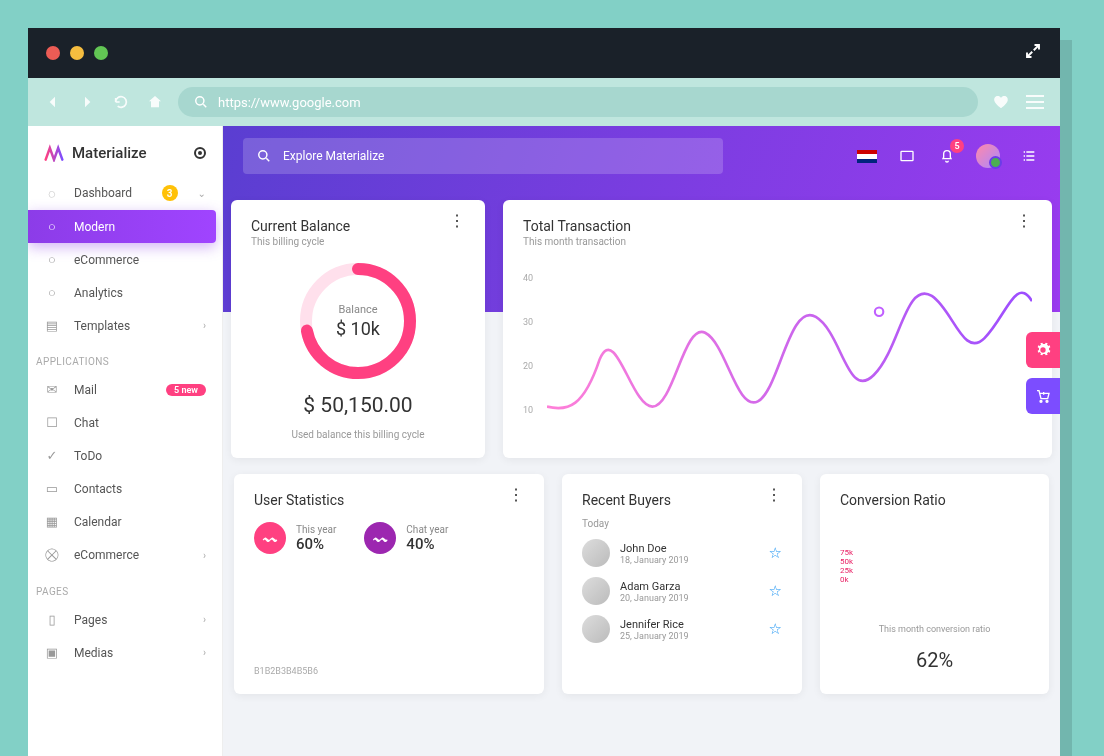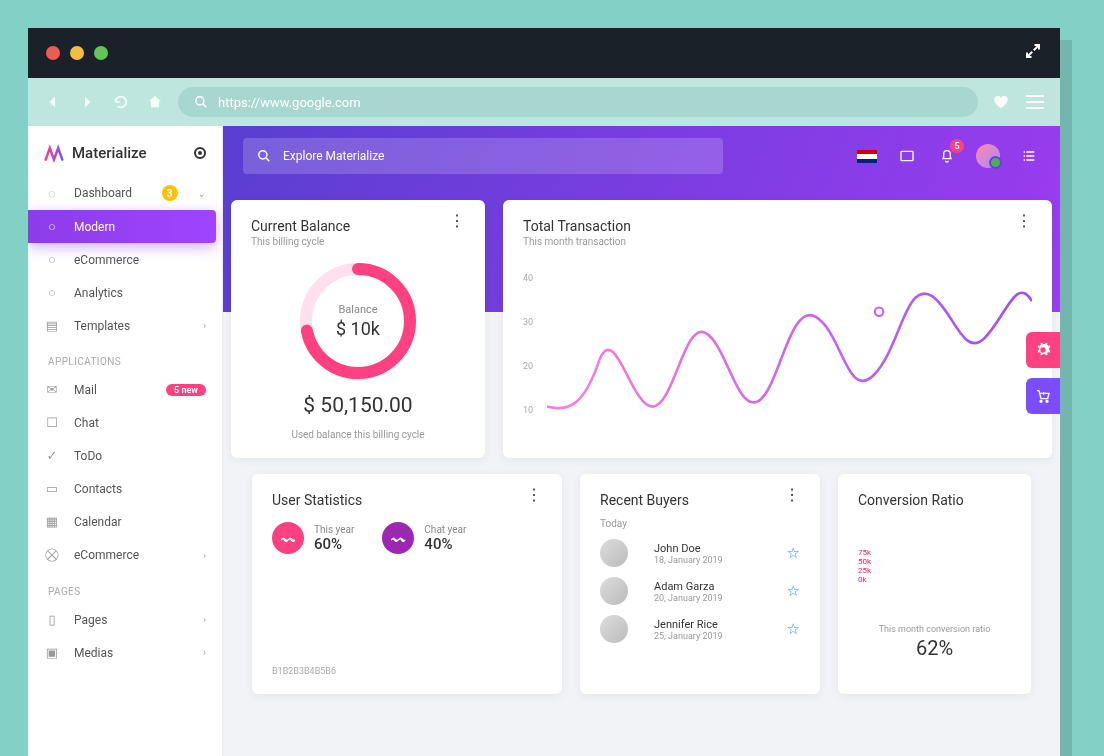--- a/index.html
+++ b/index.html
@@ -22,21 +22,21 @@
 .brand-name{font-size:15px;font-weight:500;color:#333}
 .brand-radio{width:12px;height:12px;border:2px solid #333;border-radius:50%;margin-left:auto;position:relative}
 .brand-radio::after{content:"";position:absolute;inset:2px;background:#333;border-radius:50%}
 .nav-item{display:flex;align-items:center;padding:9px 16px;gap:14px;font-size:12px;color:#555;cursor:pointer;position:relative}
 .nav-item.active{background:linear-gradient(90deg,#8c3ce8,#a044ff);color:#fff;border-radius:0 4px 4px 0;margin-right:6px;box-shadow:0 4px 14px rgba(140,60,232,.4)}
 .nav-item .ico{width:16px;display:flex;justify-content:center;color:#999;font-size:13px}
 .nav-item.active .ico{color:#fff}
 .nav-item .chev{margin-left:auto;color:#aaa;font-size:10px}
 .nav-item .badge{margin-left:auto;background:#ffc107;color:#fff;width:16px;height:16px;border-radius:50%;display:flex;align-items:center;justify-content:center;font-size:10px;font-weight:600}
 .nav-item .badge-pill{margin-left:auto;background:#ff4081;color:#fff;padding:1px 8px;border-radius:9px;font-size:9px;font-weight:600}
-.nav-section{padding:14px 20px 6px;font-size:10px;color:#aaa;letter-spacing:.4px}
+.nav-section{padding:14px 8px 6px;font-size:10px;color:#aaa;letter-spacing:.4px}
 .main{flex:1;background:#f1f3f7;overflow-y:auto;position:relative}
 .header{position:absolute;top:0;left:0;right:0;height:186px;background:linear-gradient(110deg,#5a3ed1,#9b3cf0);z-index:0}
 .header-inner{position:relative;z-index:1;display:flex;align-items:center;padding:12px 20px;gap:14px}
 .search{flex:0 0 480px;height:36px;background:rgba(255,255,255,.18);border-radius:4px;display:flex;align-items:center;padding:0 14px;gap:12px;color:#fff;font-size:12px}
 .header-icons{margin-left:auto;display:flex;align-items:center;gap:18px}
 .hico{width:22px;height:18px;color:#fff;position:relative;display:flex;align-items:center;justify-content:center}
 .hico .bubble{position:absolute;top:-8px;right:-6px;background:#ff4081;color:#fff;width:14px;height:14px;border-radius:50%;font-size:9px;display:flex;align-items:center;justify-content:center;font-weight:600}
 .avatar{width:24px;height:24px;border-radius:50%;background:linear-gradient(135deg,#f8a,#a8f);position:relative}
 .avatar::after{content:"";position:absolute;bottom:-1px;right:-2px;width:9px;height:9px;background:#4caf50;border:2px solid #6b3ce8;border-radius:50%}
 .cards{position:relative;z-index:1;padding:0 8px;display:grid;grid-template-columns:254px 1fr;gap:18px;margin-top:14px}
@@ -49,44 +49,44 @@
 .donut{width:128px;height:128px;position:relative}
 .donut svg{transform:rotate(-90deg)}
 .donut-center{position:absolute;inset:0;display:flex;flex-direction:column;align-items:center;justify-content:center}
 .donut-label{font-size:11px;color:#888}
 .donut-value{font-size:18px;color:#333;margin-top:2px}
 .big-num{font-size:21px;color:#333;text-align:center;margin-top:8px}
 .big-sub{font-size:10px;color:#999;text-align:center;margin-top:12px}
 .wave-chart{height:170px;position:relative;margin-top:12px}
 .y-axis{position:absolute;left:0;top:14px;bottom:14px;display:flex;flex-direction:column;justify-content:space-between;font-size:9px;color:#aaa}
 .wave-svg{position:absolute;left:24px;right:0;top:0;bottom:0}
-.row2{position:relative;z-index:1;padding:16px 29px 0;display:grid;grid-template-columns:310px 240px 1fr;gap:18px}
+.row2{position:relative;z-index:1;padding:16px 11px 0;display:grid;grid-template-columns:310px 240px 1fr;gap:18px}
 .stat-badges{display:flex;gap:28px;margin-top:14px}
 .stat-b{display:flex;align-items:center;gap:10px}
 .circ{width:32px;height:32px;border-radius:50%;display:flex;align-items:center;justify-content:center;color:#fff;font-size:14px}
 .circ.pink{background:#ff4081}.circ.purple{background:#9c27b0}
 .stat-l{font-size:10px;color:#888}
 .stat-v{font-size:15px;color:#333;font-weight:500}
 .bars{display:flex;align-items:flex-end;justify-content:space-around;height:96px;margin-top:10px;padding:0 2px}
 .bar-g{display:flex;gap:3px;align-items:flex-end}
 .bar{width:8px;border-radius:3px 3px 0 0}
 .bar.a{background:linear-gradient(180deg,#ff4081,#ff80ab)}
 .bar.b{background:linear-gradient(180deg,#7c4dff,#b388ff)}
 .bar-x{display:flex;justify-content:flex-start;font-size:9px;color:#aaa;margin-top:6px}
 .buyer-sec{font-size:10px;color:#999;margin-top:10px}
-.buyer{display:flex;align-items:center;gap:26px;margin-top:10px}
+.buyer{display:flex;align-items:center;gap:10px;margin-top:10px}
 .bava{width:28px;height:28px;border-radius:50%;background:linear-gradient(135deg,#ddd,#bbb)}
 .bname{font-size:11px;color:#333}
 .bdate{font-size:9px;color:#999}
 .star{margin-left:auto;color:#2196f3;font-size:15px}
 .conv-chart{height:88px;display:flex;align-items:flex-end;gap:10px;margin-top:14px}
 .conv-y{display:flex;flex-direction:column;justify-content:center;height:100%;font-size:8px;color:#e91e63}
 .conv-bar{flex:1;height:100%;border-radius:4px;background:linear-gradient(180deg,#ff4081 0%,#ff4081 28%,#d878ff 28%,#8c3ce8 100%);max-width:36px;margin:0 auto}
 .conv-sub{font-size:9px;color:#999;text-align:center;margin-top:14px}
-.conv-val{font-size:20px;color:#333;text-align:center;margin-top:2px}
+.conv-val{font-size:20px;color:#333;text-align:center;margin-top:14px}
 .float-btn{position:absolute;right:0;width:34px;height:36px;border-radius:6px 0 0 6px;display:flex;align-items:center;justify-content:center;color:#fff;z-index:5}
 .float-btn.gear{top:206px;background:#ff4081}
 .float-btn.cart{top:252px;background:#7c4dff}
 .flag{width:20px;height:13px;background:linear-gradient(180deg,#c00 0 33%,#fff 33% 66%,#00247d 66%);position:relative}
 </style>
 </head>
 <body>
 
 <div class="window">
   <div class="titlebar">

